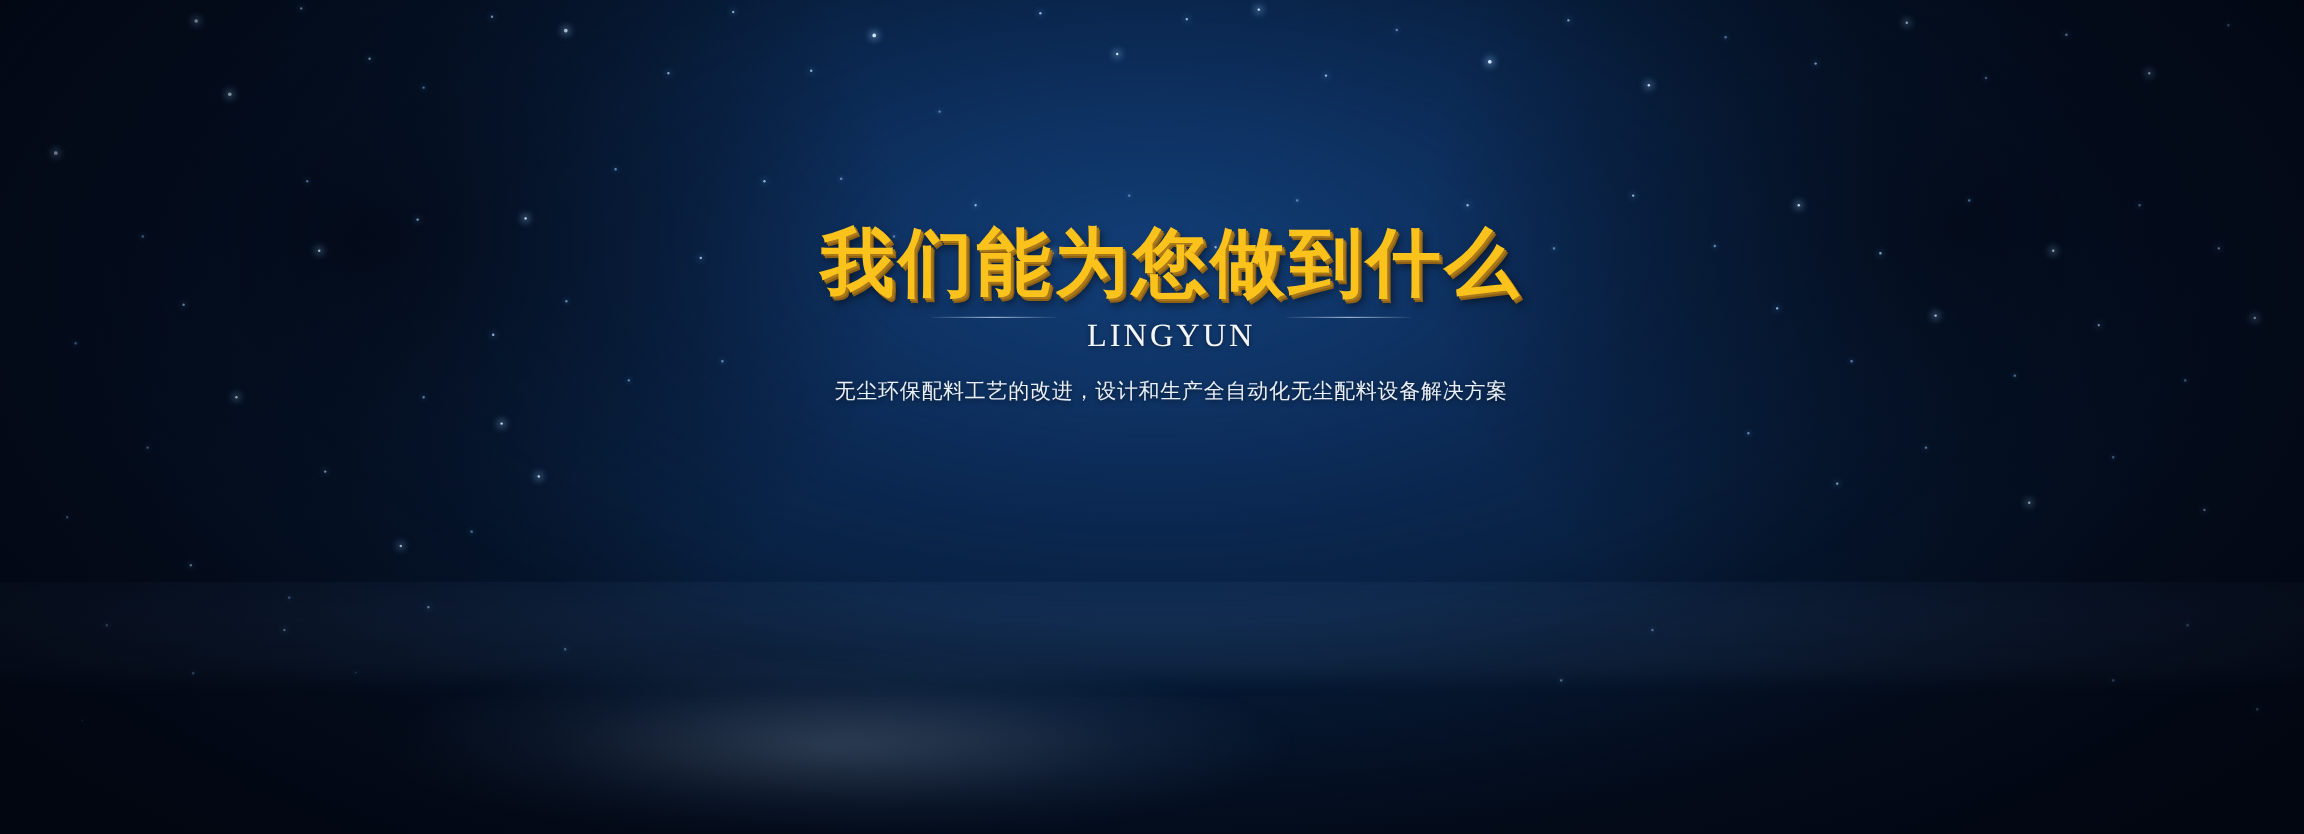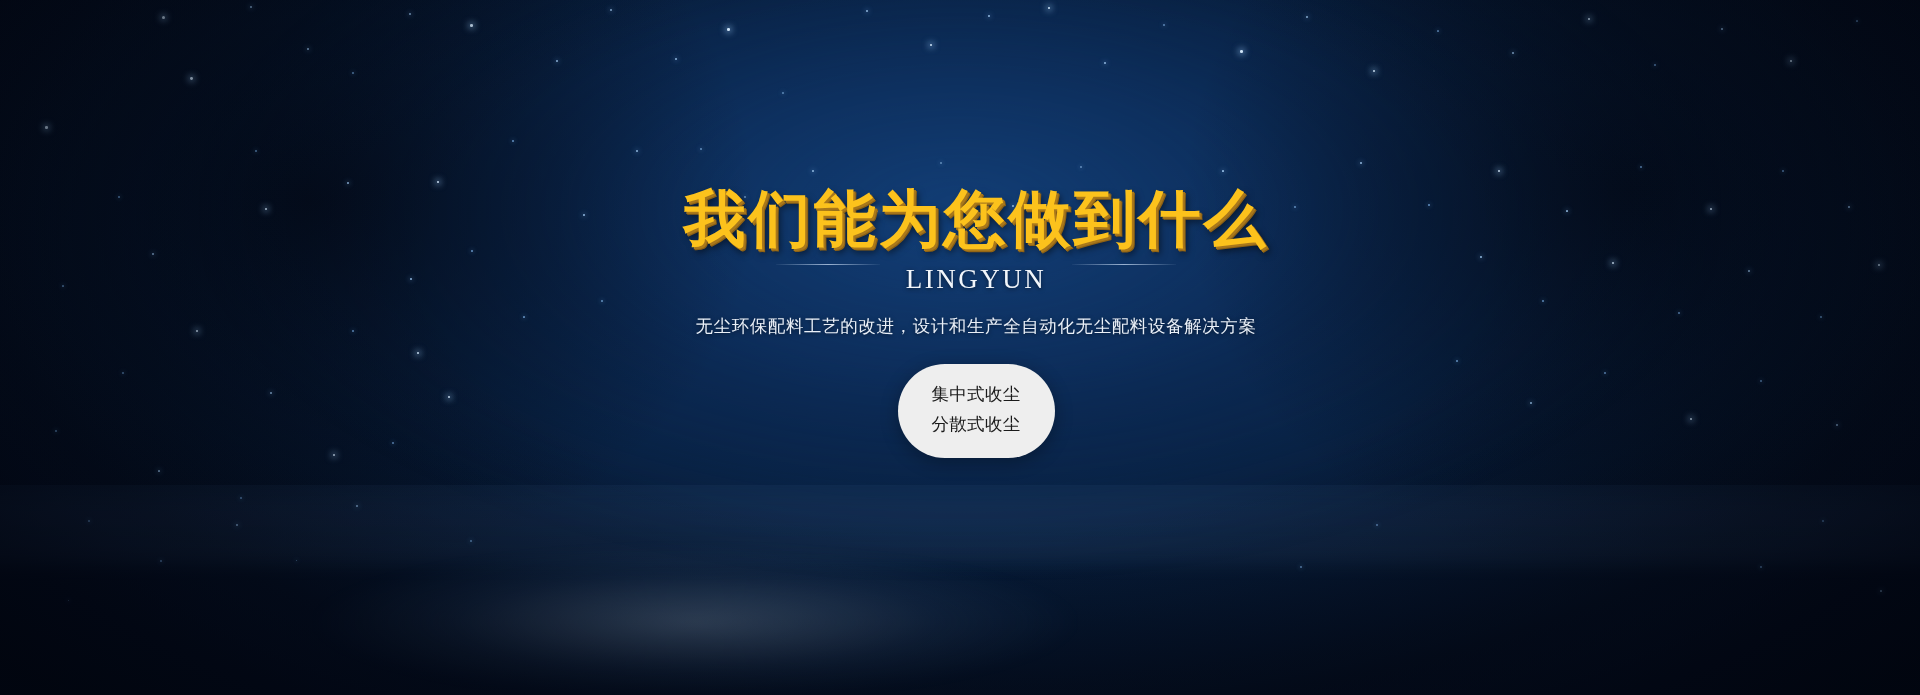--- a/index.html
+++ b/index.html
@@ -276,22 +276,18 @@
     <div class="subline">
       <span class="rule"></span>
       <span class="brand">LINGYUN</span>
       <span class="rule"></span>
     </div>
 
     <div class="desc">无尘环保配料工艺的改进，设计和生产全自动化无尘配料设备解决方案</div>
 
     <div class="cards">
 
-      <div class="card">
-        <span class="line">集中式收尘</span>
-        <span class="line">分散式收尘</span>
-      </div>
 
 
 
     </div>
   </div>
 </div>
 
 </body></html>

